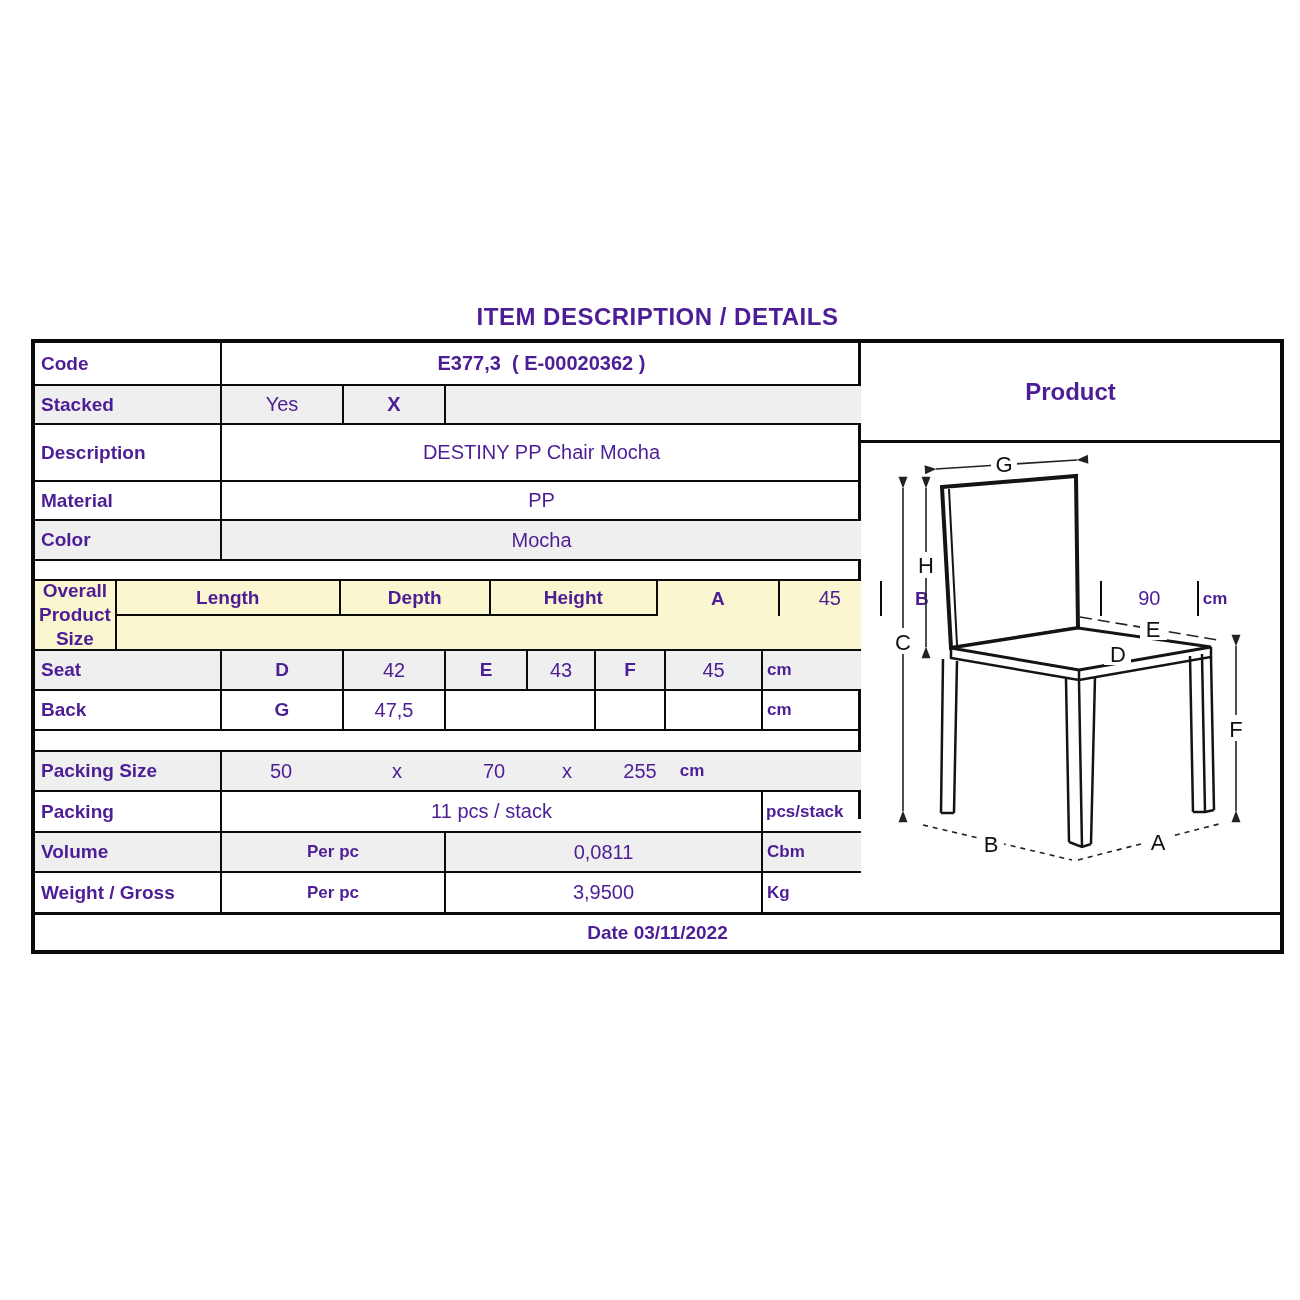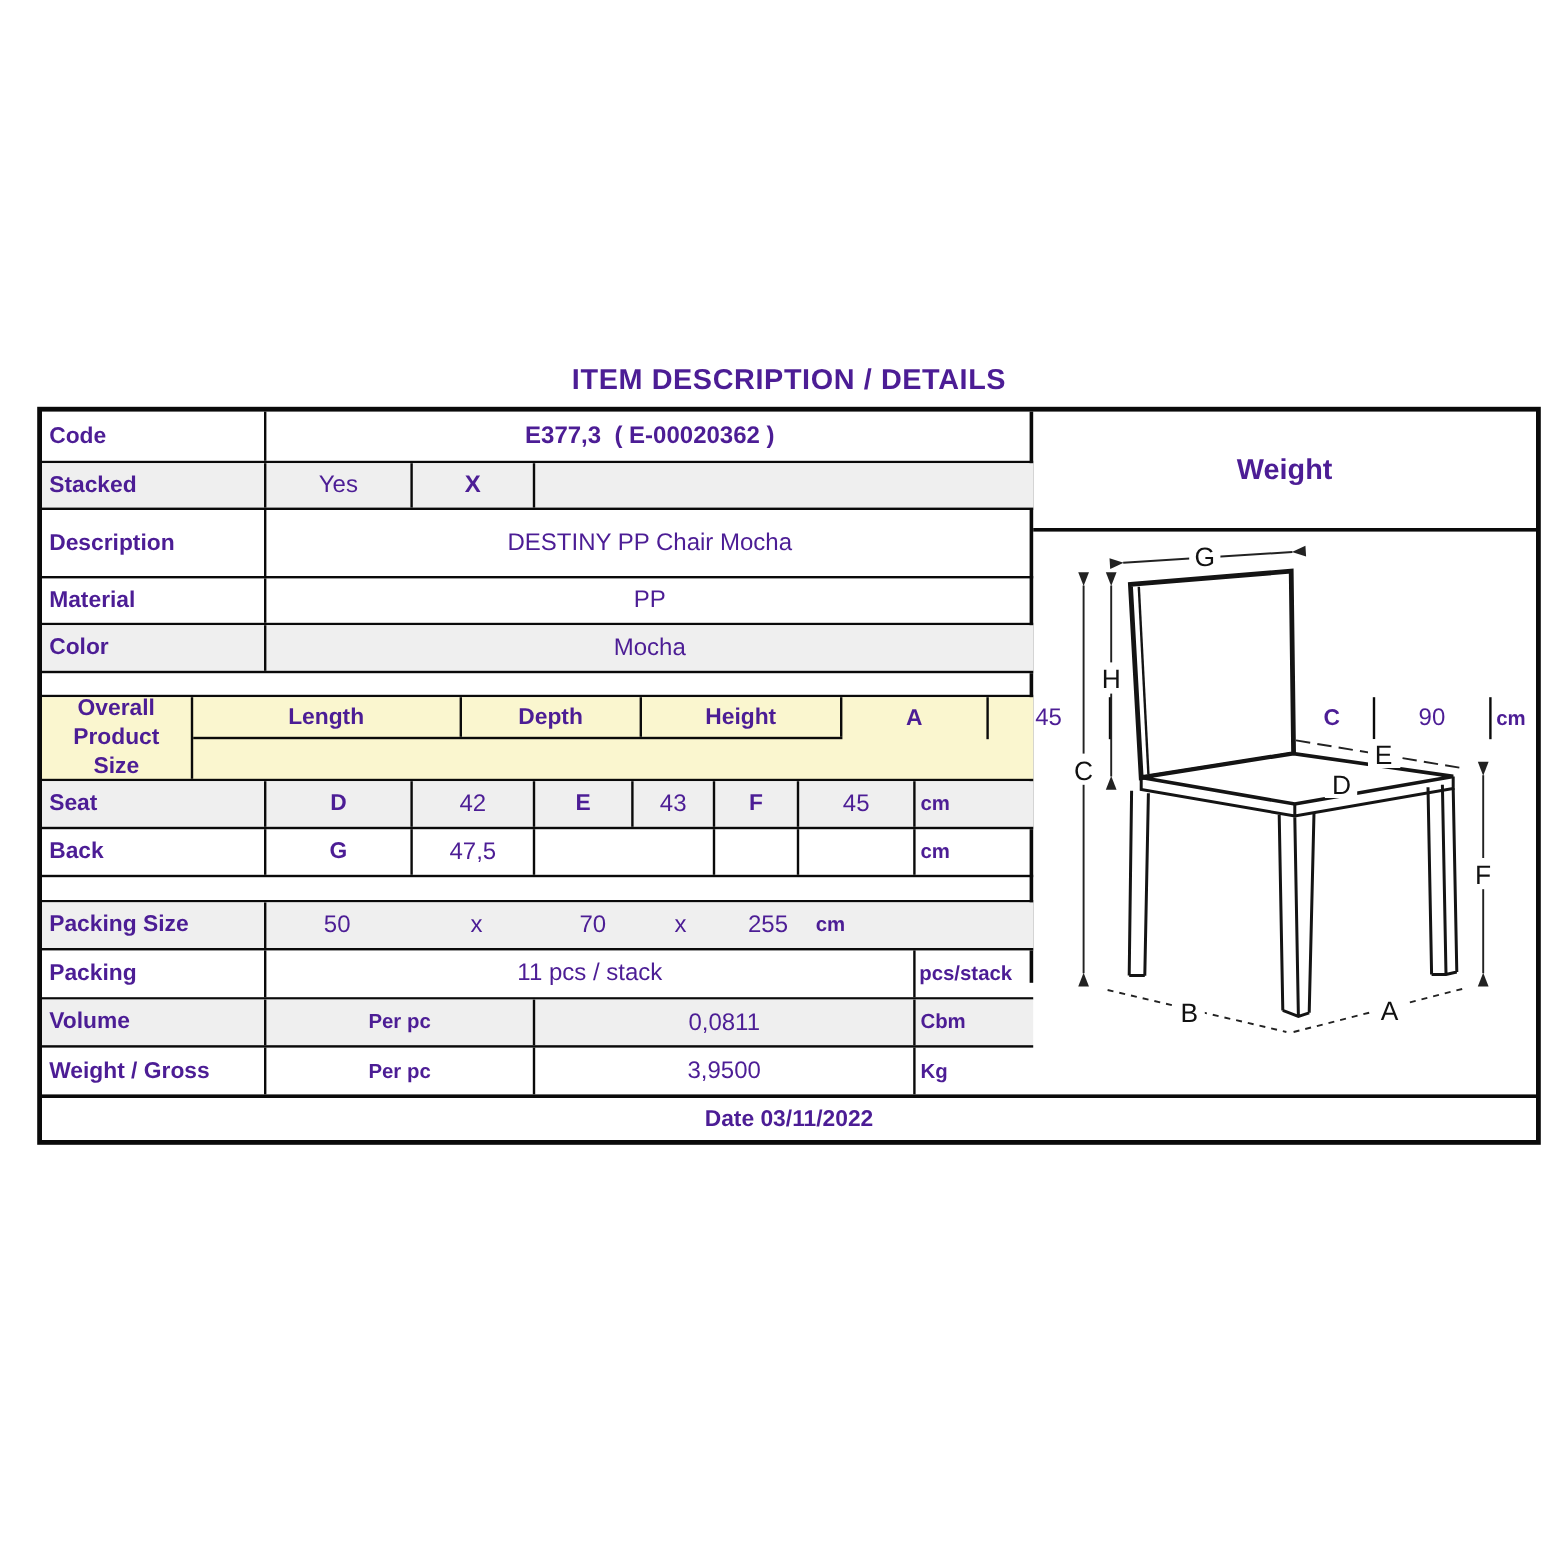--- a/index.html
+++ b/index.html
@@ -32,21 +32,21 @@
   .unit{font-size:17px;font-weight:700;padding-left:4px;}
   .small{font-size:17px;}
   .pre{white-space:pre;}
   .gray{background:#efefef;}
   .yellow{background:#faf6cf;}
   .w122{width:122px}.w102{width:102px}.w82{width:82px}.w68{width:68px}
   .w70{width:70px}.w97{width:97px}.w224{width:224px}.w150{width:150px}
   .w167{width:167px}.w317{width:317px}.w541{width:541px}
   .size-label{width:187px;display:flex;align-items:center;justify-content:center;
               text-align:center;font-weight:700;font-size:19px;line-height:24px;
-              border-right:2px solid #0a0a0a;box-sizing:border-box;padding:0 26px;}
+              border-right:2px solid #0a0a0a;box-sizing:border-box;padding:0 4px;}
   .size-right{display:flex;flex-direction:row;flex:1;}
   .subrow{display:flex;height:35px;box-sizing:border-box;}
   .subrow.top{border-bottom:2px solid #0a0a0a;}
   .packvals{position:relative;flex:1;height:100%;}
   .packvals span{position:absolute;top:50%;transform:translate(-50%,-50%);font-size:20px;}
   .packvals .u{font-size:17px;font-weight:700;}
   .drawhdr{height:100px;border-bottom:3px solid #0a0a0a;box-sizing:border-box;
            display:flex;align-items:center;justify-content:center;
            font-weight:700;font-size:24px;}
   .drawarea{position:relative;width:419px;height:469px;}
@@ -164,21 +164,21 @@
       <div class="row last">
         <div class="cell lbl rb">Weight / Gross</div>
         <div class="cell w224 ctr small b rb">Per pc</div>
         <div class="cell w317 ctr v rb">3,9500</div>
         <div class="cell grow unit">Kg</div>
       </div>
 
     </div>
 
     <div class="right">
-      <div class="drawhdr">Weight</div>
+      <div class="drawhdr">Product</div>
       <div class="drawarea">
         <svg width="419" height="469" viewBox="861 443 419 469">
           <defs>
             <marker id="arw" viewBox="0 0 10 8" refX="0.8" refY="4" markerWidth="8" markerHeight="7" orient="auto-start-reverse">
               <path d="M0.5,4 L9.5,0.5 L9.5,7.5 z" fill="#222"></path>
             </marker>
           </defs>
 
           <g stroke="#222" stroke-width="1.6" fill="none">
             <line x1="936" y1="469" x2="1077" y2="460" marker-start="url(#arw)" marker-end="url(#arw)"></line>

